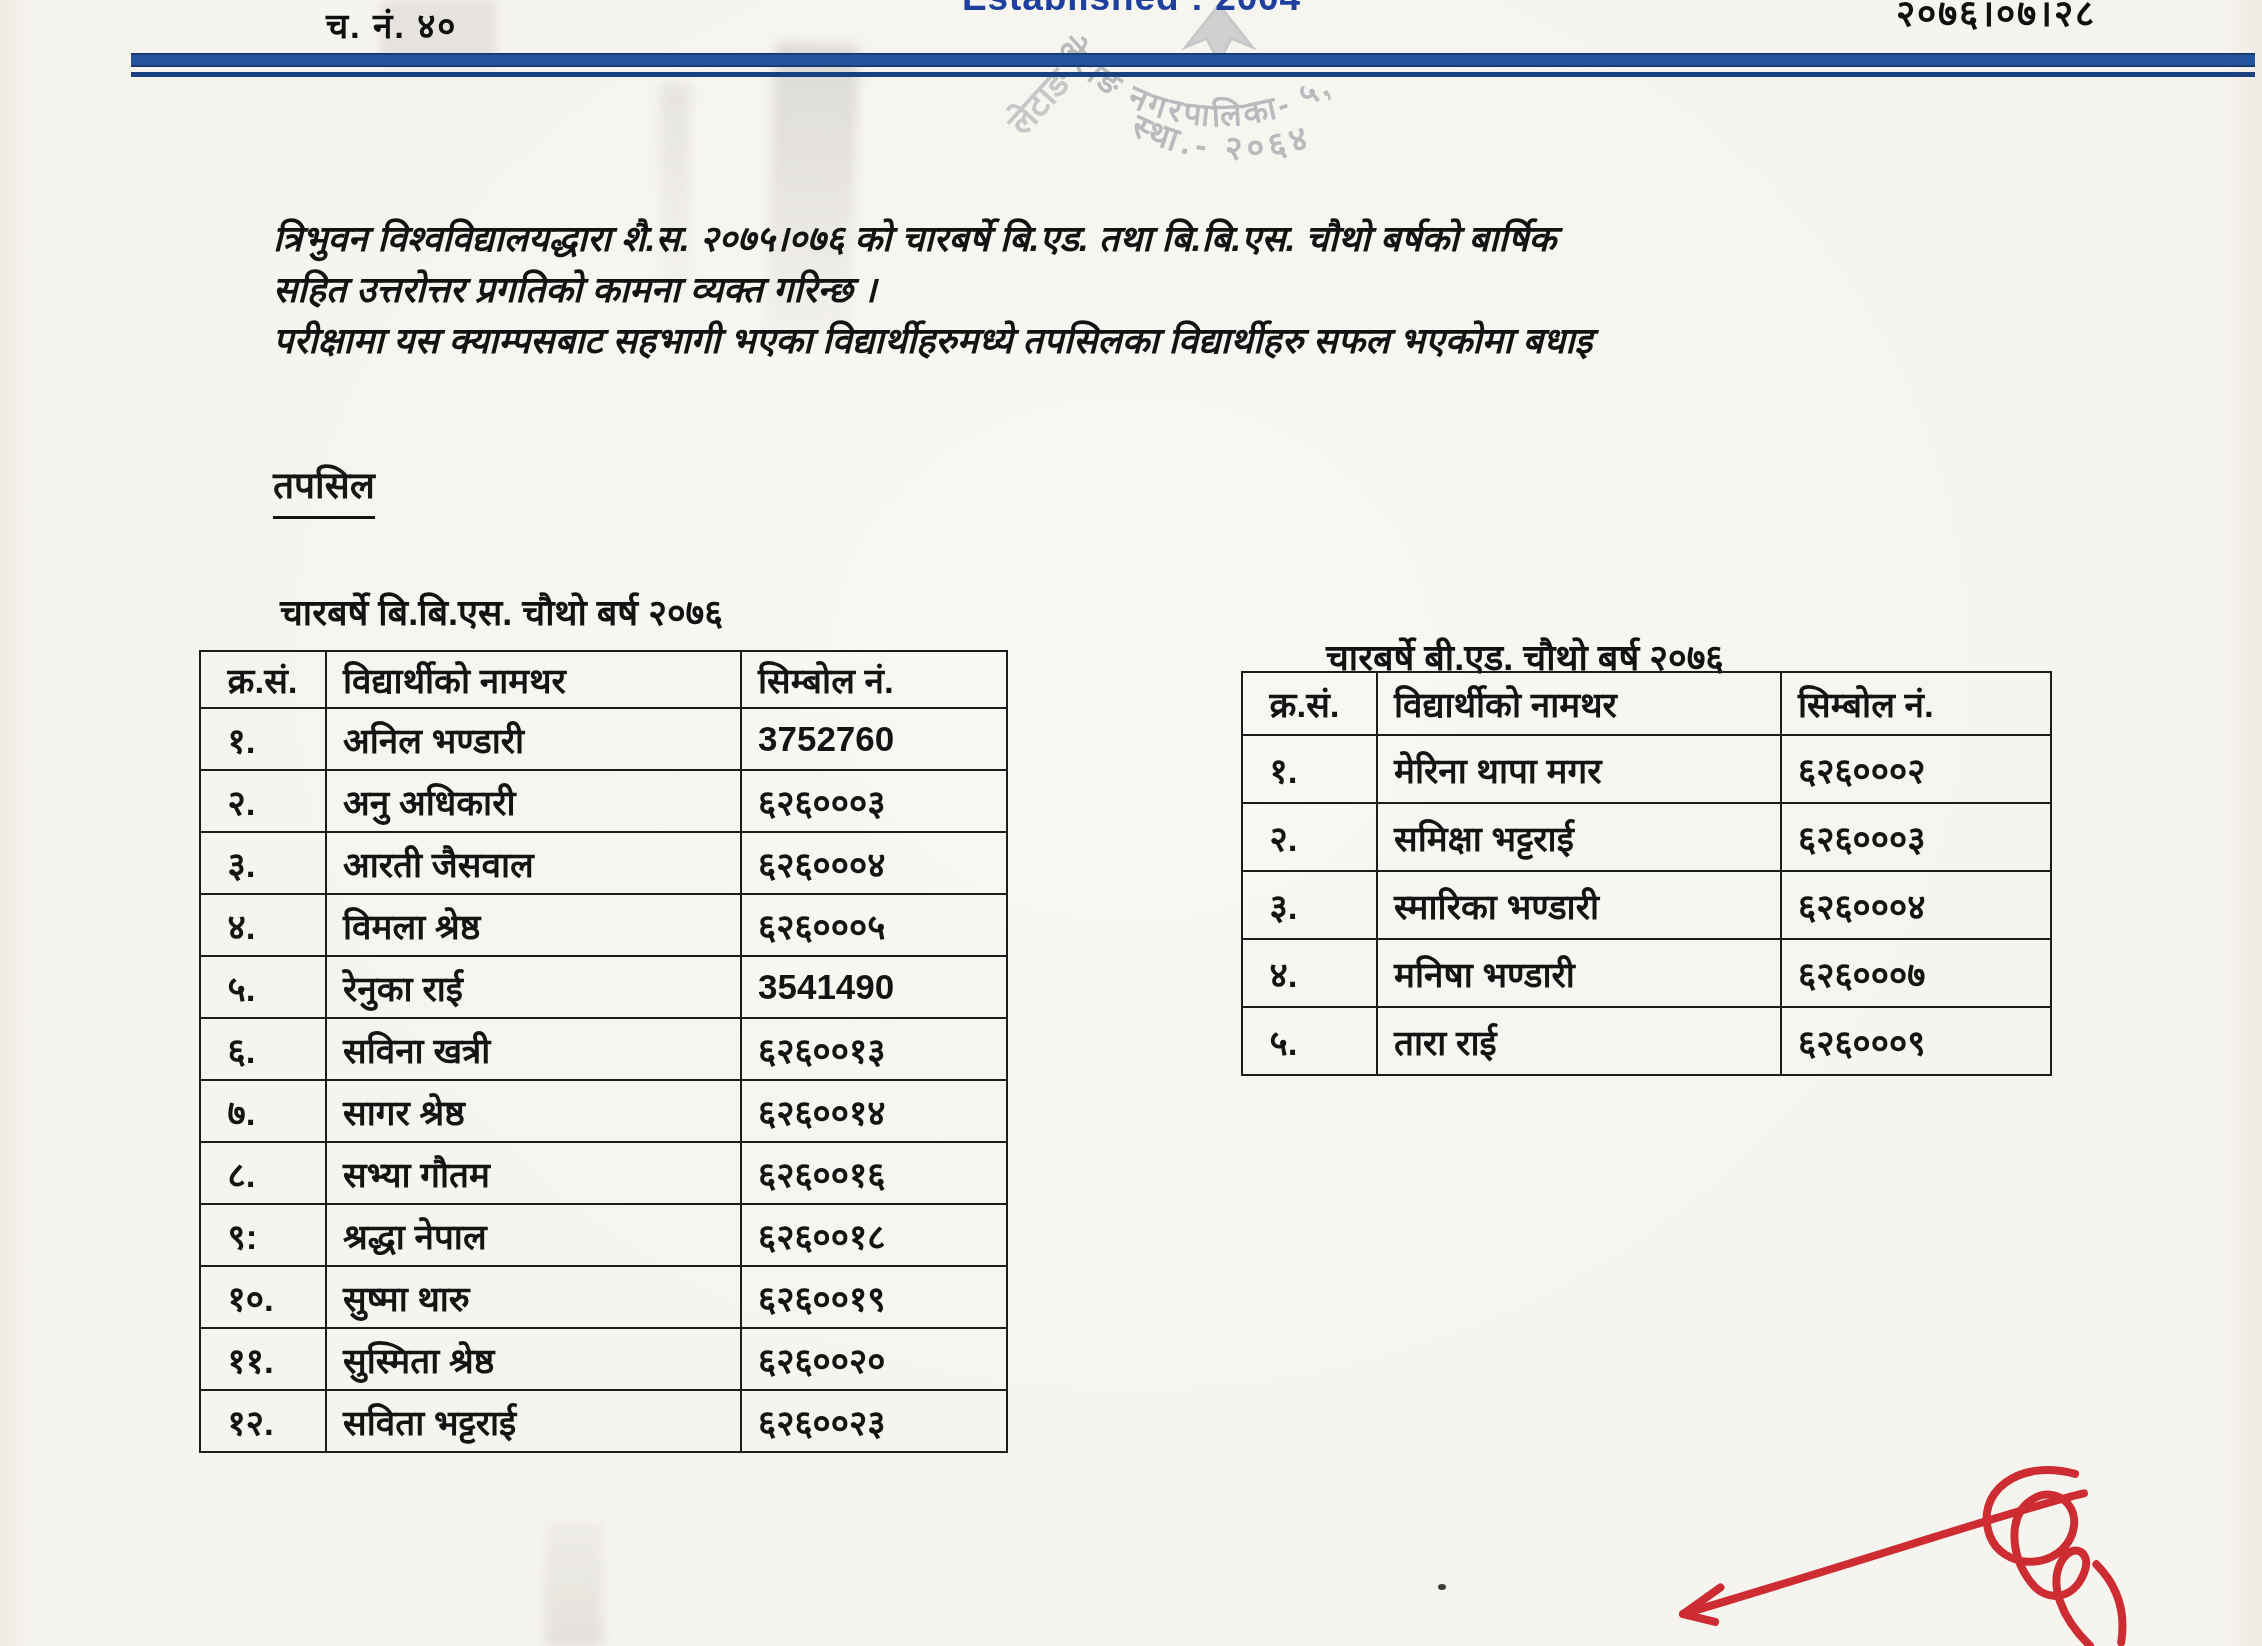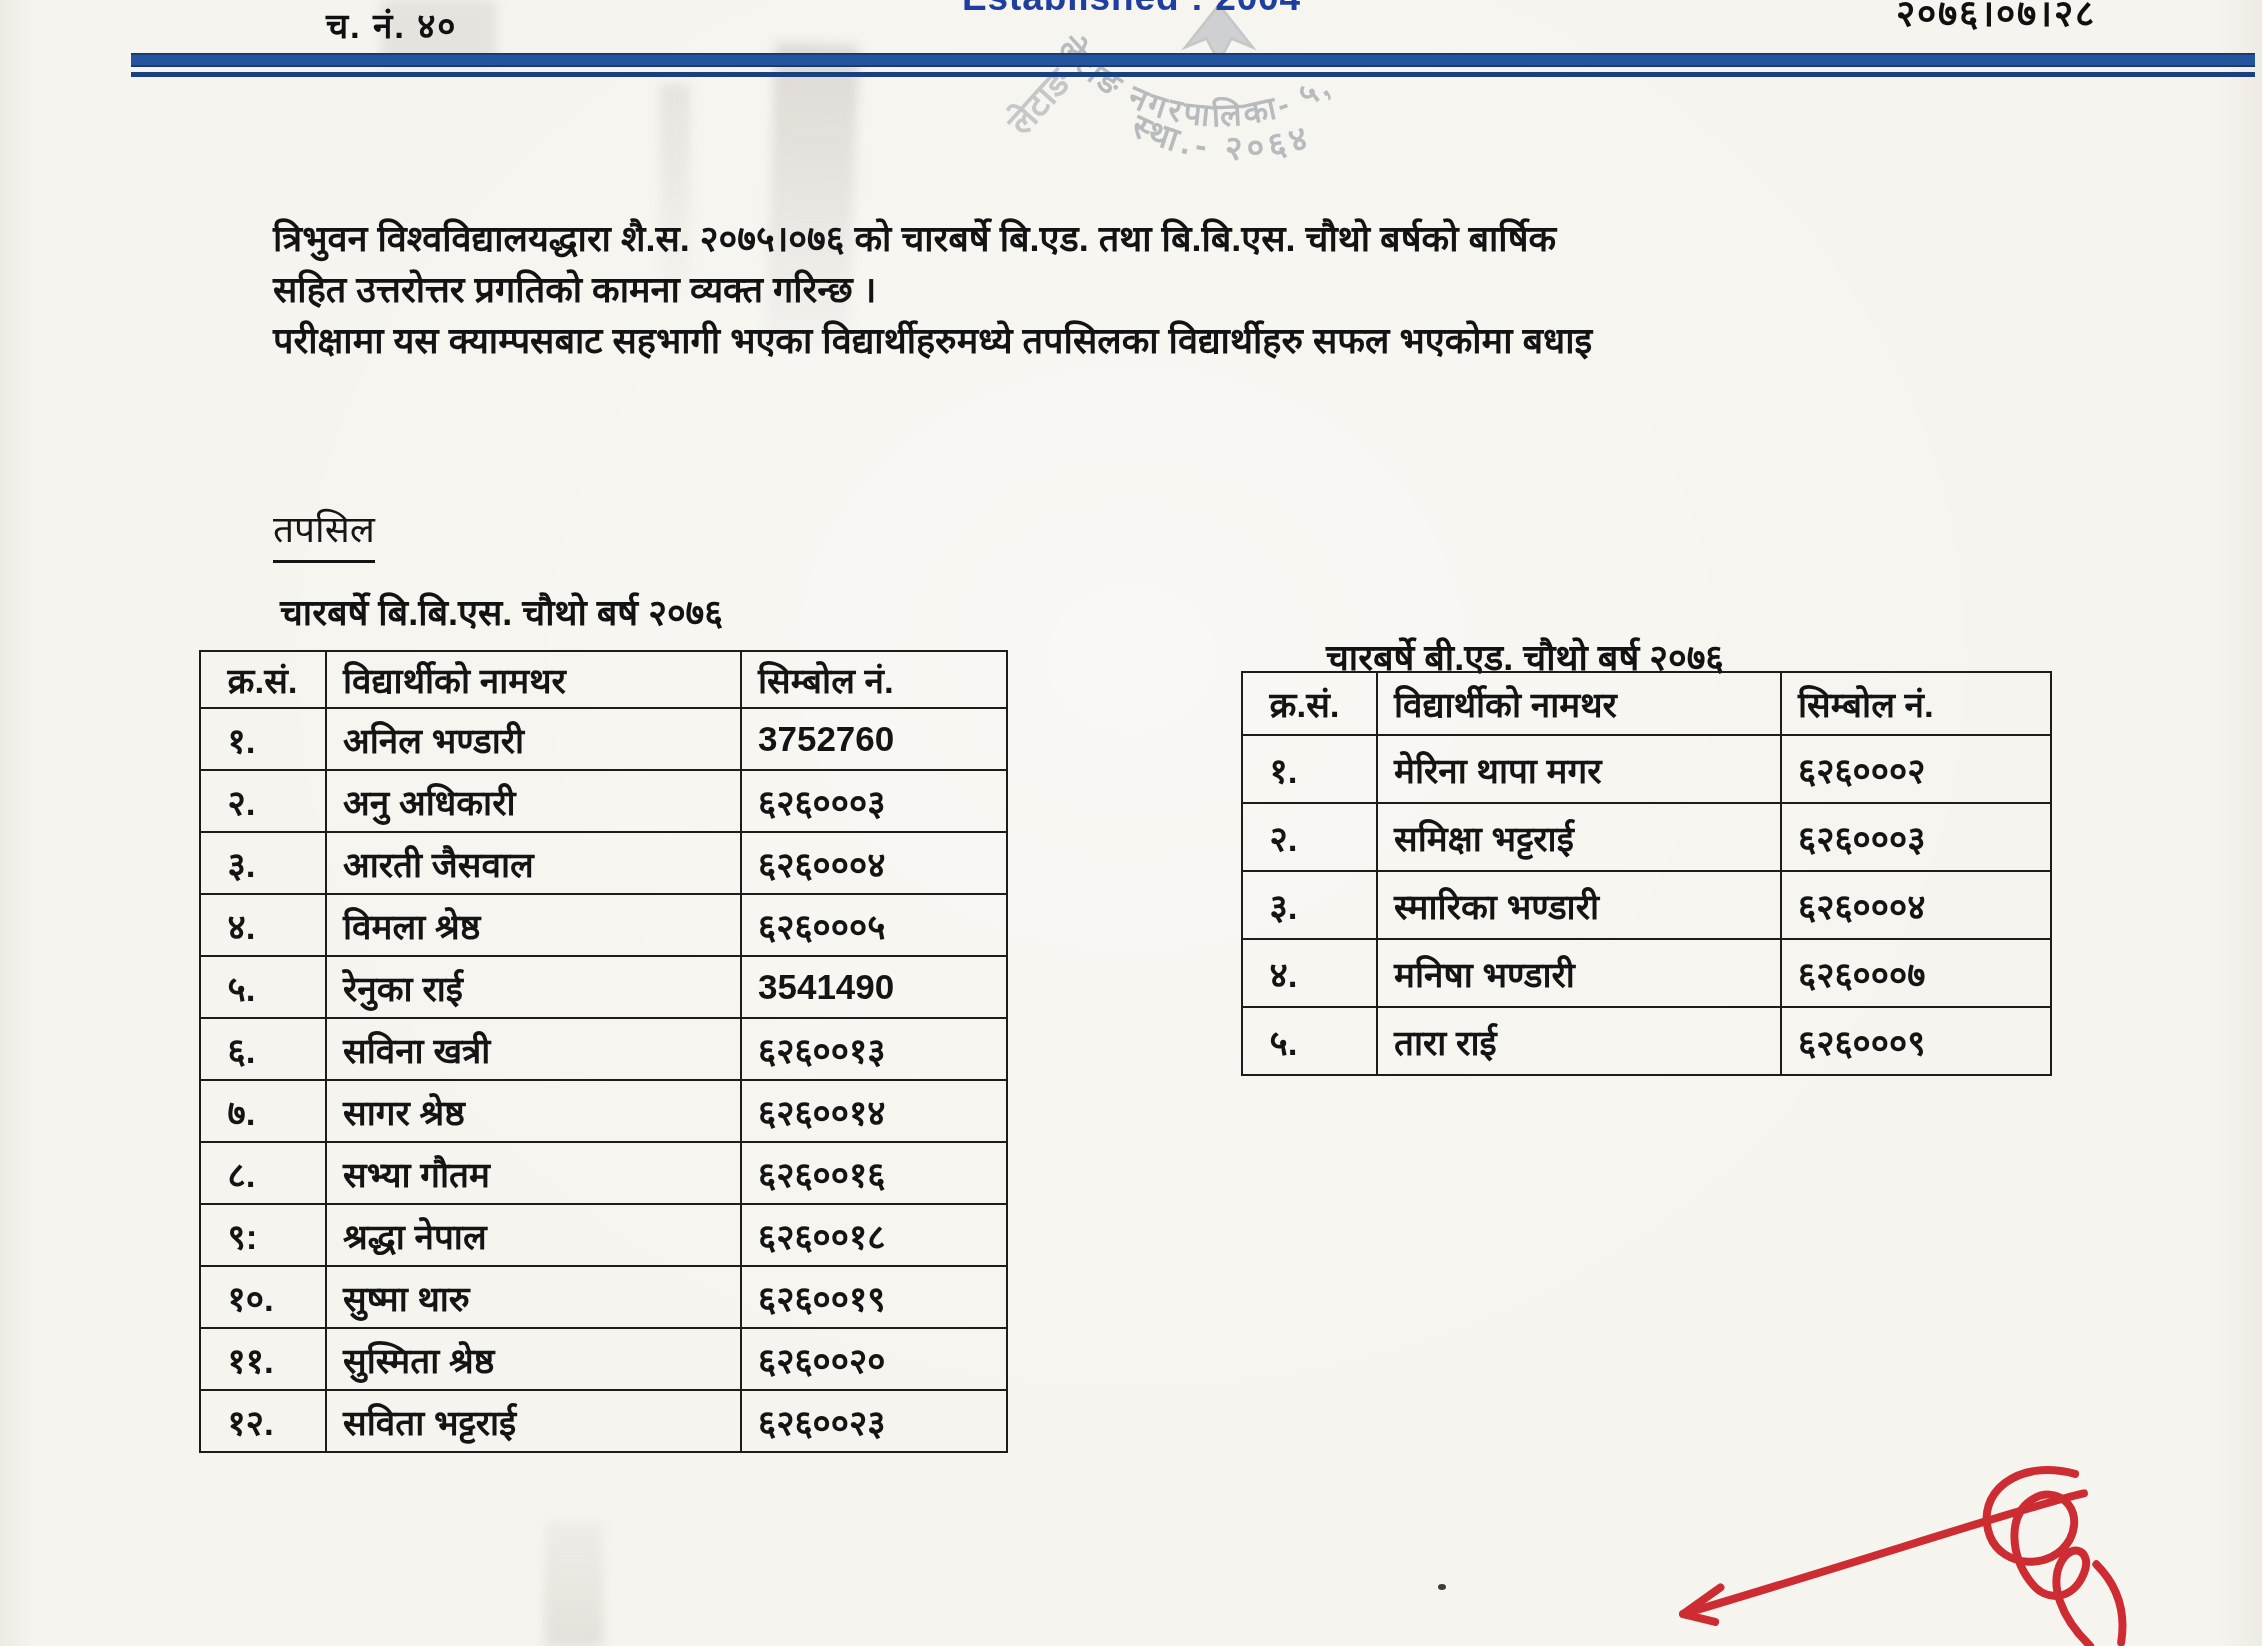--- a/index.html
+++ b/index.html
@@ -36,27 +36,27 @@
   
   .streak{position:absolute;filter:blur(5.3px);pointer-events:none;}
   .streak.s1{left:770px;top:44px;width:84px;height:301px;background:linear-gradient(180deg,rgba(115,110,104,.20),rgba(115,110,104,.03));transform:rotate(2deg);}
   .streak.s2{left:660px;top:84px;width:30px;height:204px;background:linear-gradient(180deg,rgba(115,110,104,.12),rgba(115,110,104,.02));}
   .streak.s3{left:545px;top:1521px;width:58px;height:126px;background:linear-gradient(180deg,rgba(115,110,104,.05),rgba(115,110,104,.14));}
   .streak.s4{left:381px;top:0;width:115px;height:66px;background:rgba(115,110,104,.12);}
   .speck{position:absolute;left:1438px;top:1584px;width:8px;height:6.2px;background:#1b1b1b;border-radius:50%;opacity:.85;}
   
   .para{
     position:absolute;left:273px;top:213px;width:1942px;
-    font-size:36px;line-height:51px;font-weight:600;color:#131313;
+    font-size:36px;line-height:51px;font-weight:600;color:#131313;font-style:italic;
   }
   .para .line{white-space:nowrap;}
   .schedule{
     position:absolute;left:273px;top:458px;
-    font-size:37px;font-weight:400;
-    border-bottom:3.5px solid #141414;padding-bottom:7px;margin-top:44px;
+    font-size:37px;font-weight:700;
+    border-bottom:3.5px solid #141414;padding-bottom:7px;
   }
   .tbl-title{position:absolute;font-size:36px;font-weight:700;white-space:nowrap;color:#121212;}
   .tbl-title.left{left:280px;top:587px;}
   .tbl-title.right{left:1326px;top:596px;margin-top:36px;}
   
   table.doc{
     position:absolute;border-collapse:collapse;table-layout:fixed;
     font-size:35px;font-weight:600;color:#141414;
   }
   table.doc th,table.doc td{

